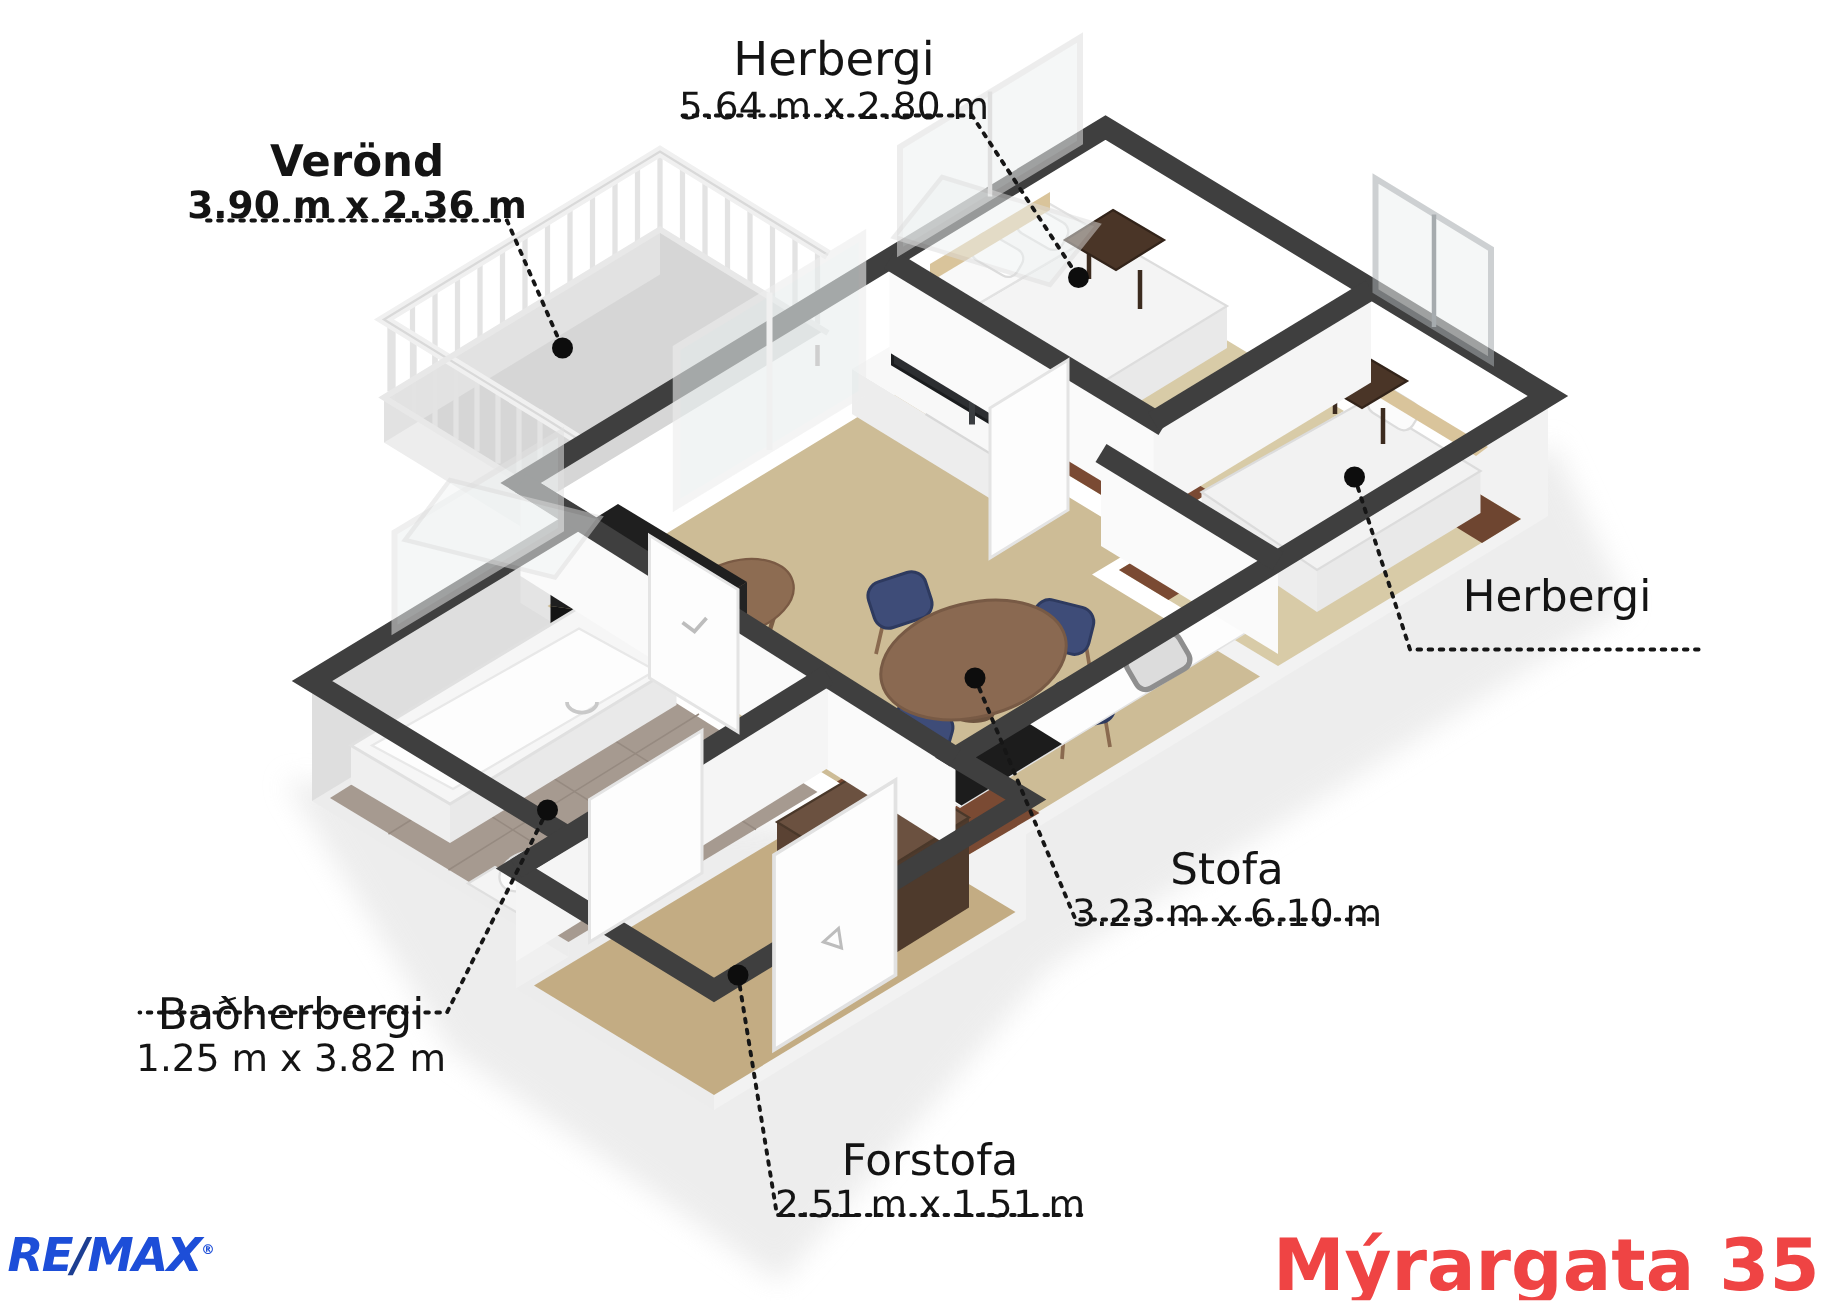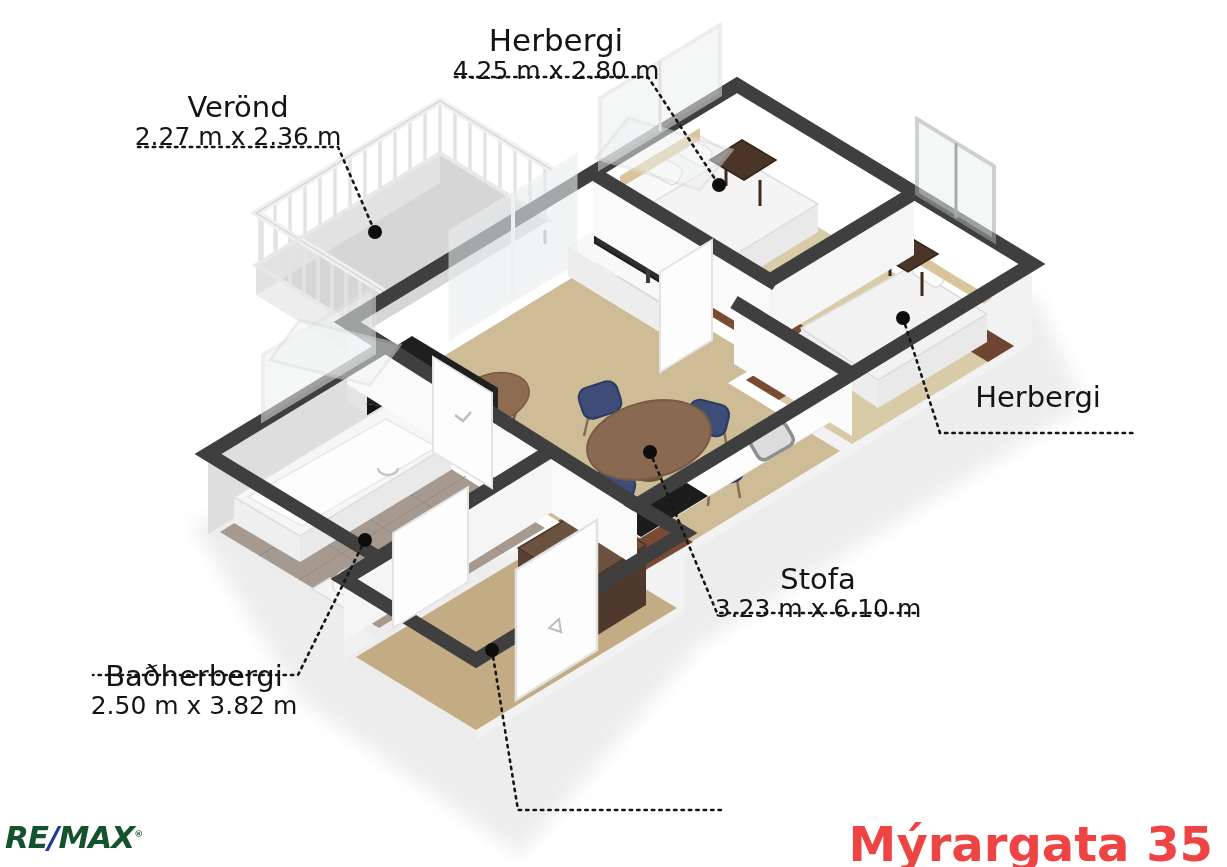--- a/index.html
+++ b/index.html
@@ -6,21 +6,21 @@
   #stage{position:relative;width:1227px;height:867px;background:#fff;overflow:hidden;
          font-family:"DejaVu Sans","Liberation Sans",sans-serif;color:#111;}
   svg{position:absolute;left:0;top:0;}
   .room-label{position:absolute;width:320px;text-align:center;line-height:1.08;pointer-events:none;}
   .room-label .rname{font-size:29px;color:#141414;}
   .room-label .rdims{font-size:25px;color:#141414;}
   #label-herbergi-top .rname{font-size:31px;}
   .address{position:absolute;right:14px;top:816px;font-size:48px;font-weight:bold;color:#ef4444;}
   .brand{position:absolute;left:5px;top:822px;font-size:31px;font-weight:800;font-style:italic;
          letter-spacing:-1px;line-height:1;}
-  .brand .red{color:#14532d;}
+  .brand .red{color:#1d4ed8;}
   .brand .blue{color:#1c3e92;}
   .brand sup{font-size:9px;font-style:normal;letter-spacing:0;}
 </style>
 </head>
 <body>
 
 <div id="stage">
 
 <svg width="1227" height="867" viewBox="0 0 1227 867">
   <defs>
@@ -240,35 +240,39 @@
     <circle cx="375" cy="232" r="7"></circle>
     <circle cx="903" cy="318" r="7"></circle>
     <circle cx="650" cy="452" r="7"></circle>
     <circle cx="365" cy="540" r="7"></circle>
     <circle cx="492" cy="650" r="7"></circle>
   </g>
 </svg>
 
 <div class="room-label" id="label-herbergi-top" style="left:396px;top:24px;">
   <div class="rname">Herbergi</div>
-  <div class="rdims">4.25 m x 2.80 m</div>
-</div>
-<div class="room-label" style="left:78px;top:92px;">
+  <div class="rdims">5.64 m x 2.80 m</div>
+</div>
+<div class="room-label" style="left:78px;top:92px;font-weight:bold;">
   <div class="rname">Verönd</div>
-  <div class="rdims">2.27 m x 2.36 m</div>
+  <div class="rdims">3.90 m x 2.36 m</div>
 </div>
 <div class="room-label" style="left:878px;top:382px;">
   <div class="rname">Herbergi</div>
 </div>
 <div class="room-label" style="left:658px;top:564px;text-align:center;">
   <div class="rname">Stofa</div>
   <div class="rdims">3.23 m x 6.10 m</div>
 </div>
 <div class="room-label" style="left:34px;top:617px;margin-top:44px;">
   <div class="rname">Baðherbergi</div>
-  <div class="rdims">2.50 m x 3.82 m</div>
+  <div class="rdims">1.25 m x 3.82 m</div>
+</div>
+<div class="room-label" style="left:460px;top:758px;">
+  <div class="rname">Forstofa</div>
+  <div class="rdims">2.51 m x 1.51 m</div>
 </div>
 
 <div class="brand"><span class="red">RE</span><span class="blue">/</span><span class="red">MAX</span><sup class="red">®</sup></div>
 
 <div class="address">Mýrargata 35</div>
 
 </div>
 
 </body></html>

